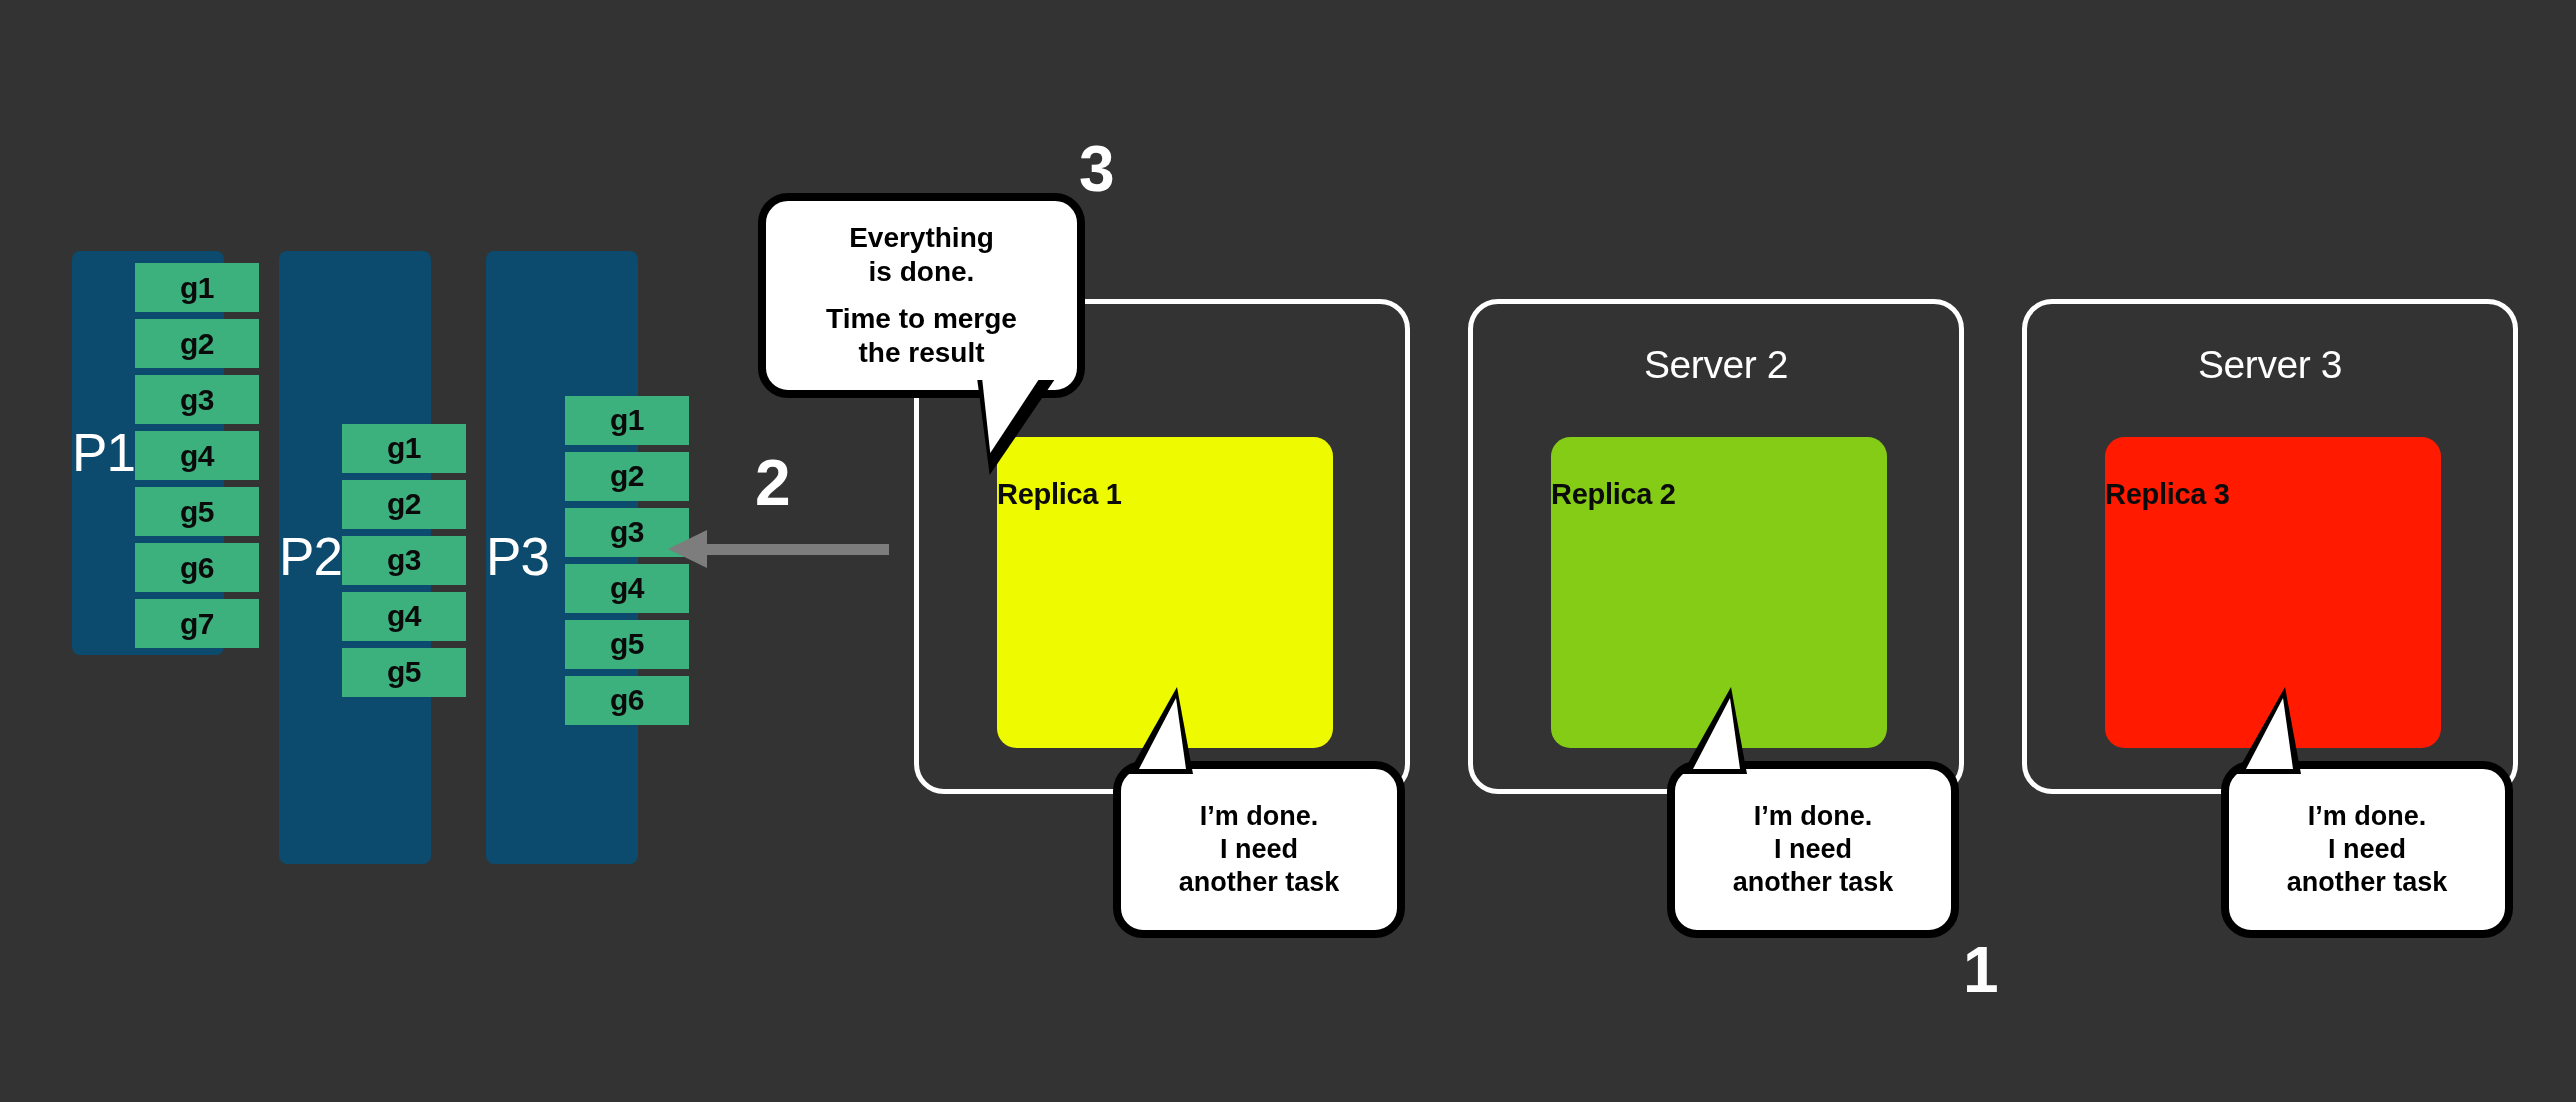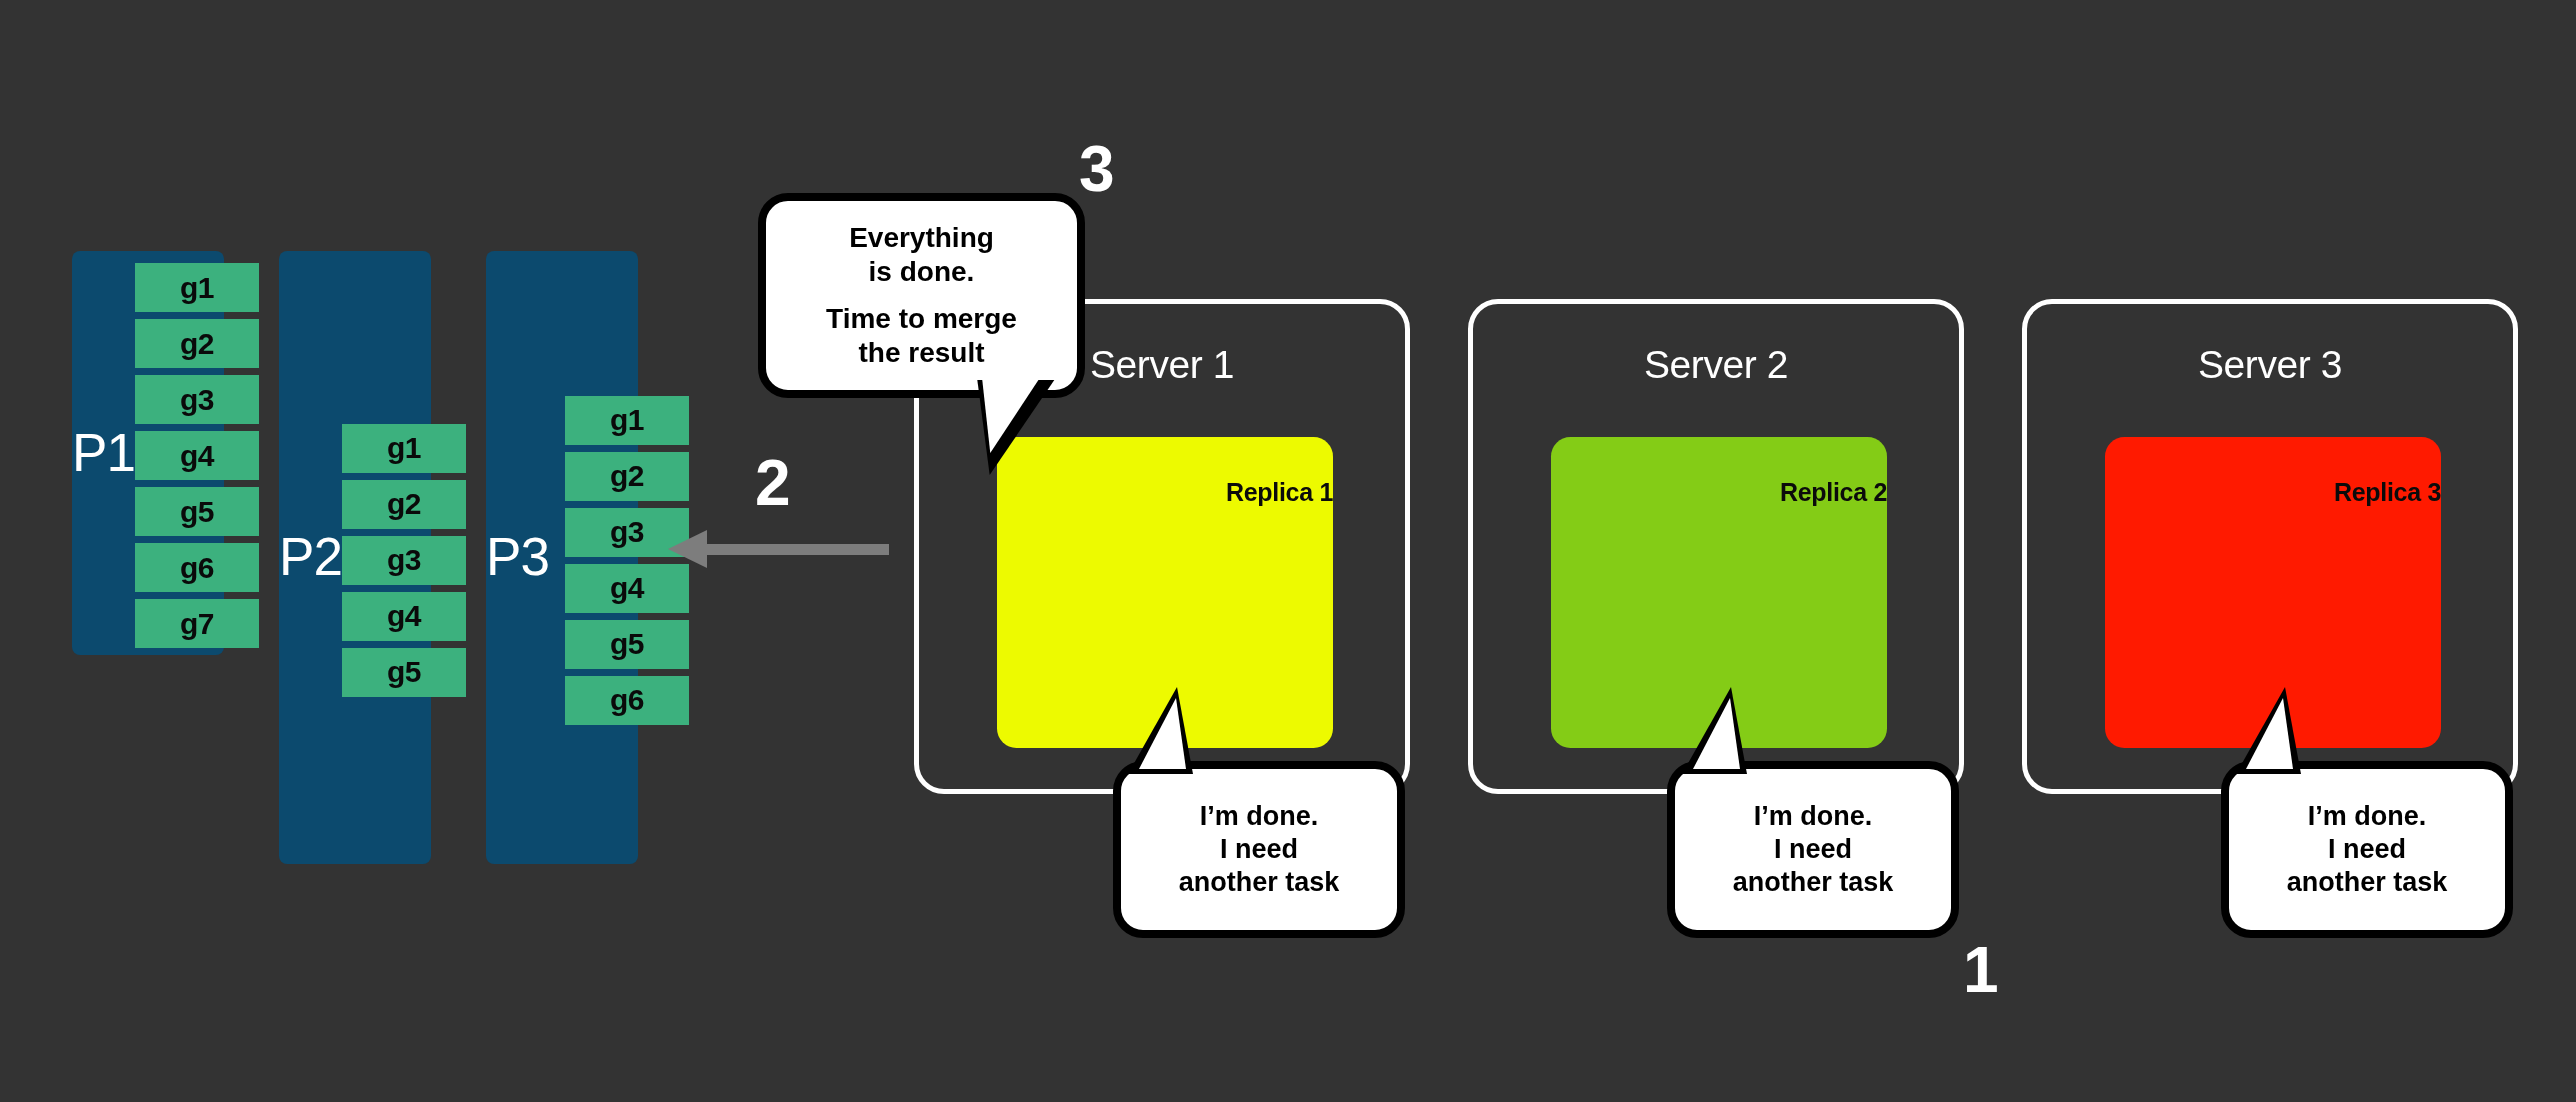--- a/index.html
+++ b/index.html
@@ -123,27 +123,26 @@
     top: 133px;
     width: 336px;
     height: 311px;
     border-radius: 19.4px;
   }
   .replica-label {
     position: absolute;
     left: 0;
     right: 0;
     top: 41px;
-    text-align: right;
+    text-align: left;
     color: #0b0b0b;
-    font-size: 25px;
+    font-size: 29px;
     font-weight: 700;
     letter-spacing: -0.3px;
     user-select: none;
-    padding-left: 32px;
   }
 
   
   .bubble {
     position: absolute;
     background: #ffffff;
     border: 8px solid #000000;
     border-radius: 30px;
     box-sizing: border-box;
     display: flex;
@@ -265,21 +264,20 @@
   <div class="arrow-wrap">
     <div class="arrow-line"></div>
     <div class="arrow-head"></div>
   </div>
 
   <div class="step-num" id="step-1">1</div>
   <div class="step-num" id="step-2">2</div>
   <div class="step-num" id="step-3">3</div>
 
   <div class="server" id="server-0" style="left:914px; top:299px;">
-    <div class="server-title">Server 1</div>
     <div class="replica" style="background:#edfa00;">
       <div class="replica-label">Replica 1</div>
     </div>
   </div>
 
   <div class="server" id="server-1" style="left:1468px; top:299px;">
     <div class="server-title">Server 2</div>
     <div class="replica" style="background:#84cc16;">
       <div class="replica-label">Replica 2</div>
     </div>

